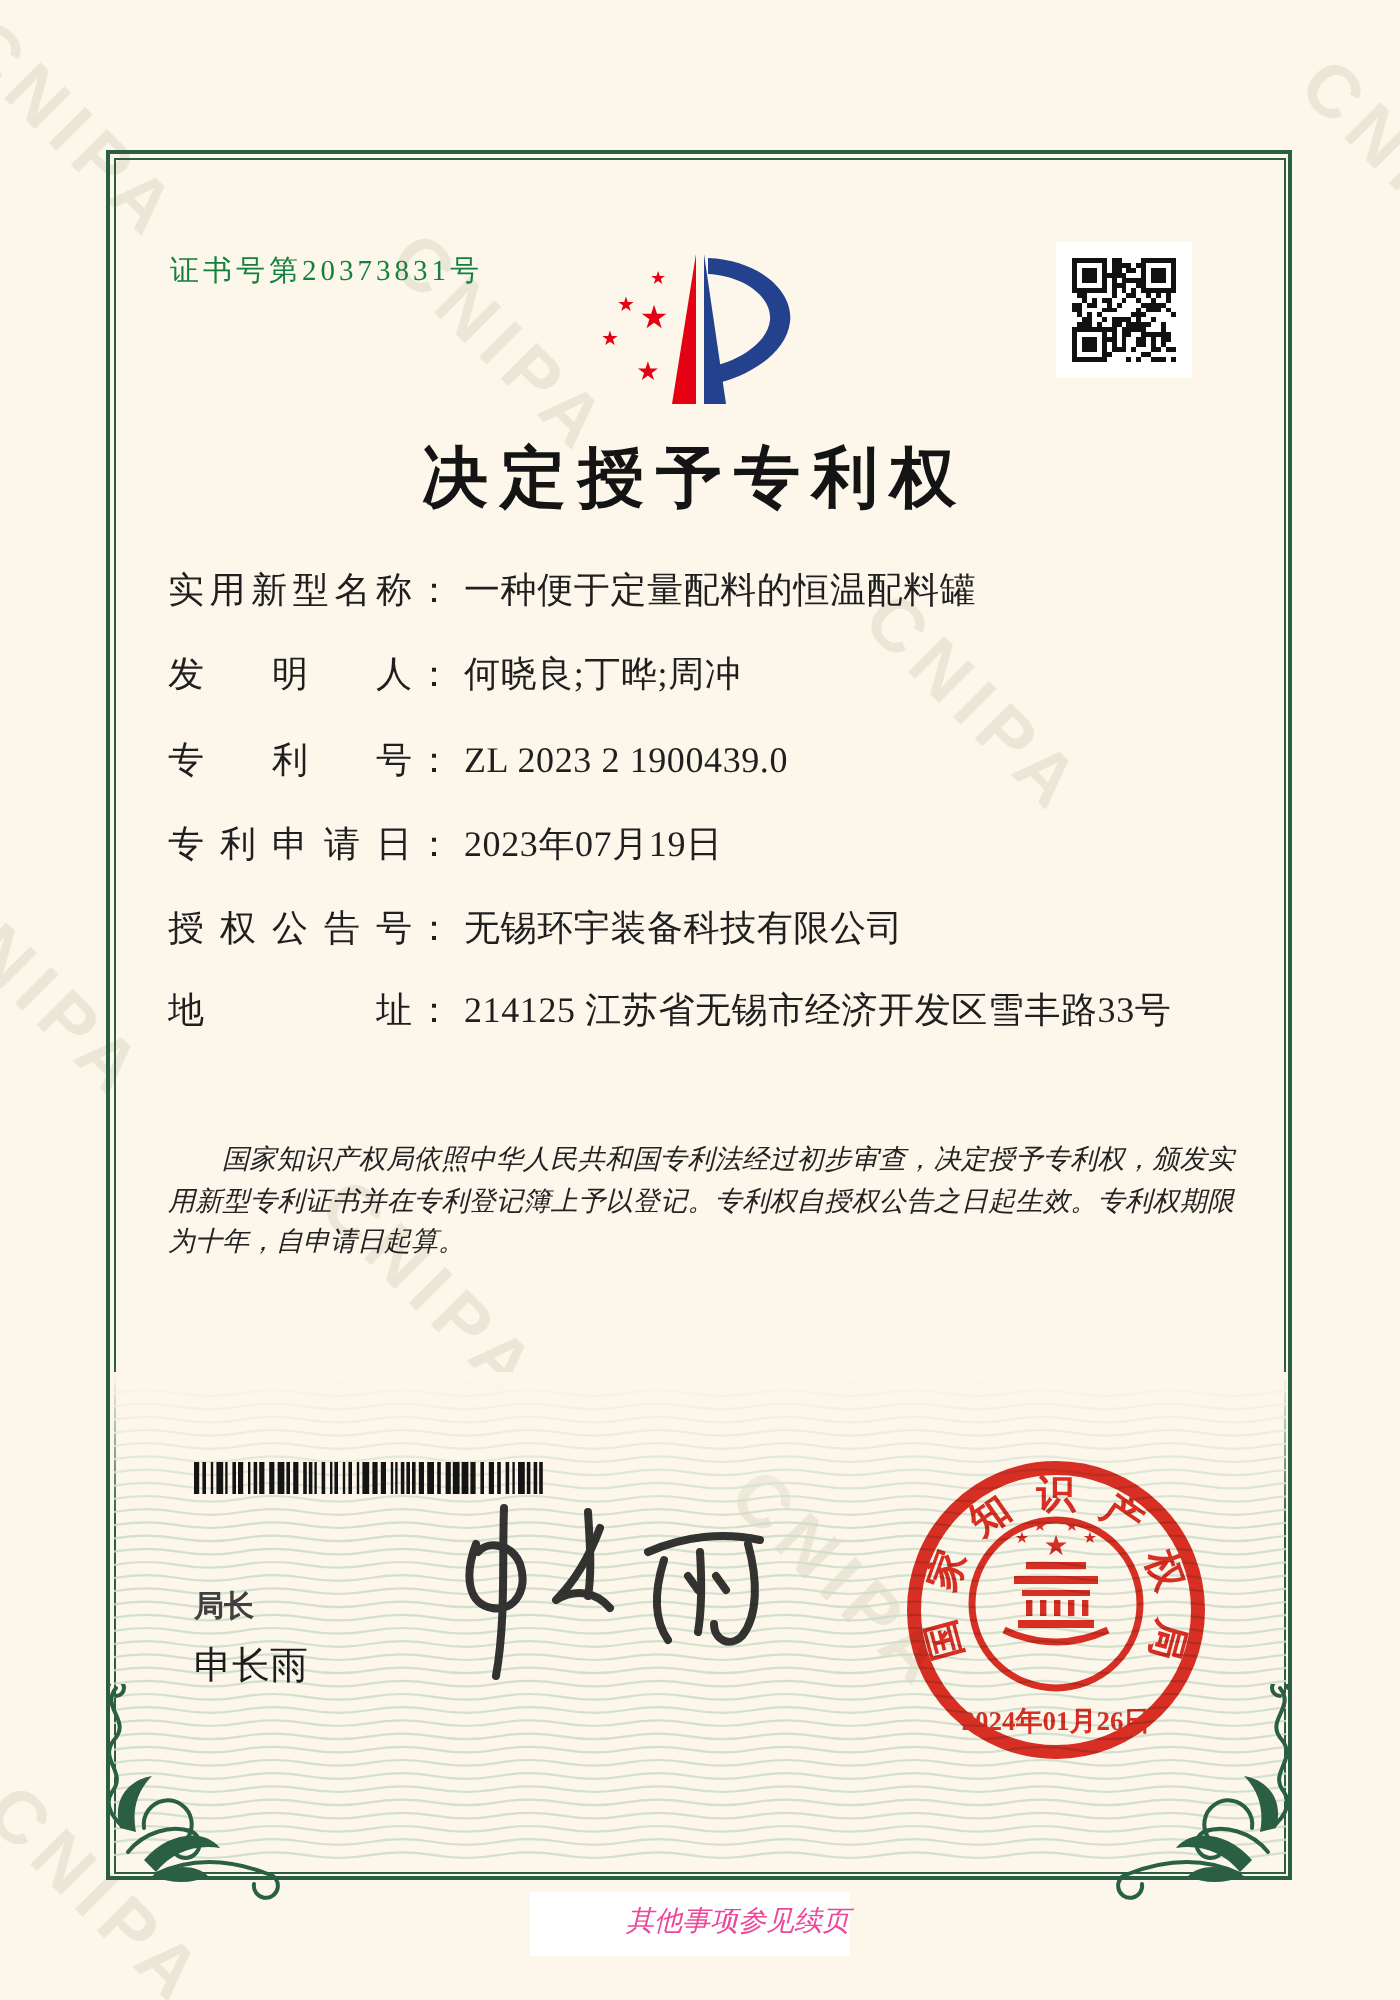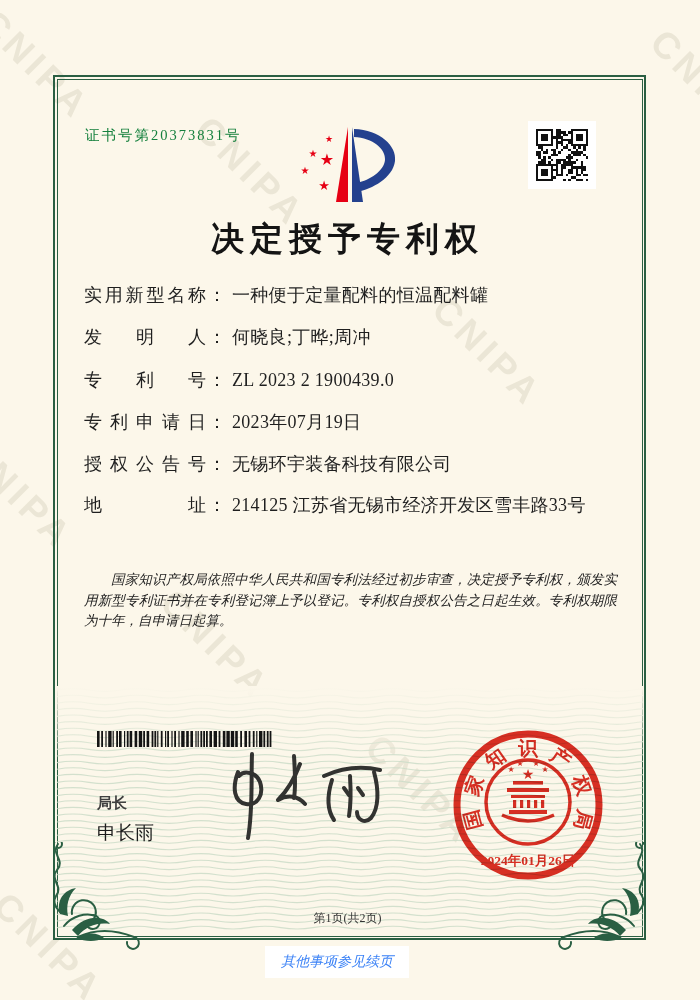--- a/index.html
+++ b/index.html
@@ -52,21 +52,21 @@
   .sig-title{position:absolute;left:97px;top:794px;font-size:15px;color:#404040;font-weight:bold;}
   .sig-name{position:absolute;left:97px;top:820px;font-size:19px;color:#1c1c1c;}
 
   #seal{position:absolute;left:450px;top:727px;width:156px;height:156px;
         mix-blend-mode:multiply;opacity:.95;}
 
   .page-num{position:absolute;left:53px;top:910px;width:589px;text-align:center;
             font-size:12px;color:#333;}
 
   .cont-tab{position:absolute;left:265px;top:946px;width:144px;height:32px;background:#ffffff;
-            text-align:center;line-height:32px;font-size:14px;font-style:italic;color:#3b82f6;}
+            text-align:right;line-height:32px;font-size:14px;font-style:italic;color:#ec4899;padding-left:16px;}
 
   .flourish{position:absolute;pointer-events:none;}
 </style>
 </head>
 <body>
 
 <div class="page">
 
   <span class="wm" style="left:35px;top:65px">CNIPA</span>
   <span class="wm" style="left:250px;top:172px">CNIPA</span>
@@ -523,18 +523,17 @@
         <rect x="70" y="73" width="3.2" height="8"></rect>
       <rect x="77" y="73" width="3.2" height="8"></rect>
         <rect x="84" y="73" width="3.2" height="8"></rect>
       <rect x="91" y="73" width="3.2" height="8"></rect>
       <rect x="59" y="83" width="38" height="4"></rect>
       <path d="M52,88 Q78,100 104,88" fill="none" stroke="#d8251a" stroke-width="3.5"></path>
     </g>
     <text x="78" y="138" font-size="13.5" font-weight="bold" fill="#d8251a" text-anchor="middle" font-family="'Liberation Serif','DejaVu Serif',serif">2024年01月26日</text>
   </svg>
 
-  <div class="page-num">第1页(共2页)</div>
   <div class="cont-tab">
     <span>其他事项参见续页</span>
   </div>
 
 </div>
 
 </body></html>

